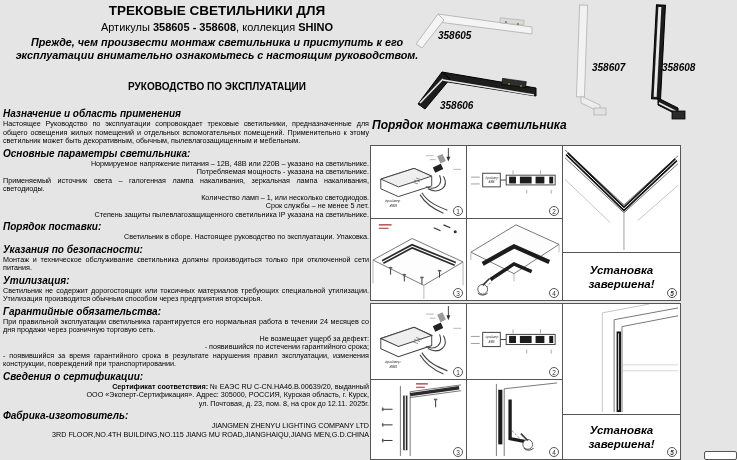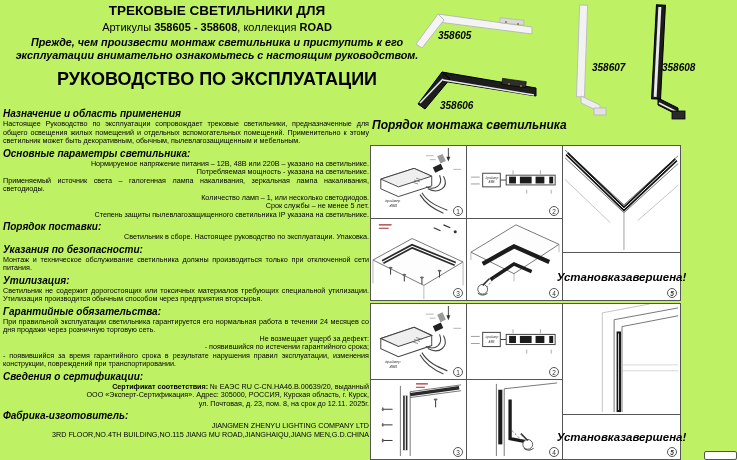--- a/index.html
+++ b/index.html
@@ -1,39 +1,39 @@
 <!DOCTYPE html>
 <html><head>
 <meta charset="utf-8">
 <style>
   html,body{margin:0;padding:0;background:#fff;}
-  .page{position:relative;width:737px;height:460px;background:#bef264;overflow:hidden;
+  .page{position:relative;width:737px;height:460px;background:#e5e5e5;overflow:hidden;
         font-family:"Liberation Sans","DejaVu Sans",sans-serif;color:#000;}
   
   .hdr{position:absolute;left:0;top:3px;width:434px;text-align:center;}
   .t1{font-size:13.5px;font-weight:bold;line-height:16px;}
   .arts{font-size:11px;line-height:14px;margin-top:1px;}
   .arts b{font-weight:bold;text-align:center;}
   .notice{font-size:10.8px;font-weight:bold;font-style:italic;line-height:13px;margin-top:2px;padding:0 10px;}
-  .man{font-size:18px;font-weight:bold;line-height:17px;margin-top:9px;}
+  .man{font-size:10px;font-weight:bold;line-height:17px;margin-top:16px;}
   
   .leftcol{position:absolute;left:3px;top:106px;width:366px;}
   .sec h3{font-size:10px;font-style:italic;font-weight:bold;line-height:13px;margin:1px 0 0 0;}
   .sec p{font-size:7.2px;line-height:8.5px;margin:0;text-align:justify;}
   .sec p.nj{text-align:right;}
   .lat{font-size:7px;letter-spacing:0;}
   
   .prod-label{position:absolute;font-size:10px;font-weight:bold;font-style:italic;}
   
   .mont-h{position:absolute;left:372px;top:118px;font-size:12px;font-weight:bold;font-style:italic;}
   .panel{position:absolute;background:#fff;border:1px solid #555;box-sizing:border-box;}
   .panel svg{position:absolute;left:0;top:0;width:100%;height:100%;}
   .stepnum{position:absolute;right:3px;bottom:2px;width:10px;height:10px;border:1px solid #555;
            border-radius:50%;font-size:6.5px;line-height:10px;text-align:center;color:#333;background:#fff;box-sizing:border-box;}
-  .done{display:flex;align-items:center;justify-content:center;
+  .done{display:flex;flex-direction:column;align-items:center;justify-content:center;
         font-size:11.5px;font-weight:bold;font-style:italic;line-height:14px;}
   .hidden-defs{position:absolute;width:0;height:0;overflow:hidden;}
 </style>
 </head>
 <body>
 
 <div class="page">
 
   <svg class="hidden-defs" aria-hidden="true">
     <defs>
@@ -161,21 +161,21 @@
           <circle cx="62" cy="66" r="5" fill="#fff" stroke="#333"></circle>
           <path d="M62,62 l-7,-7" stroke="#333" stroke-width="1.6"></path>
           <path d="M58,70 q5,4 10,0" stroke="#333" stroke-width="0.9"></path>
         </g>
       </symbol>
     </defs>
   </svg>
 
   <div class="hdr">
     <div class="t1">ТРЕКОВЫЕ СВЕТИЛЬНИКИ ДЛЯ</div>
-    <div class="arts"><span>Артикулы </span><b>358605 - 358608</b><span>, коллекция </span><b>ROAD</b></div>
+    <div class="arts"><span>Артикулы </span><b>358605 - 358608</b><span>, коллекция </span><b>SHINO</b></div>
     <div class="notice">Прежде, чем произвести монтаж светильника и приступить к его эксплуатации внимательно ознакомьтесь с настоящим руководством.</div>
     <div class="man">РУКОВОДСТВО ПО ЭКСПЛУАТАЦИИ</div>
   </div>
 
   <svg style="position:absolute;left:408px;top:2px;width:132px;height:52px;" viewBox="0 0 132 52">
     <polygon points="30,12 124,25 124,32 30,20" fill="#f4f4f4" stroke="#b9b9b9" stroke-width="1"></polygon>
     <polygon points="30,12 8,42 14,46 36,18" fill="#f4f4f4" stroke="#b9b9b9" stroke-width="1"></polygon>
     <rect x="92" y="17" width="24" height="5" fill="#d9d9d9" stroke="#aaa" stroke-width="0.6" transform="rotate(6 104 19)"></rect>
     <circle cx="98" cy="20" r="0.9" fill="#8a6d1a"></circle>
       <circle cx="110" cy="22" r="0.9" fill="#8a6d1a"></circle>

